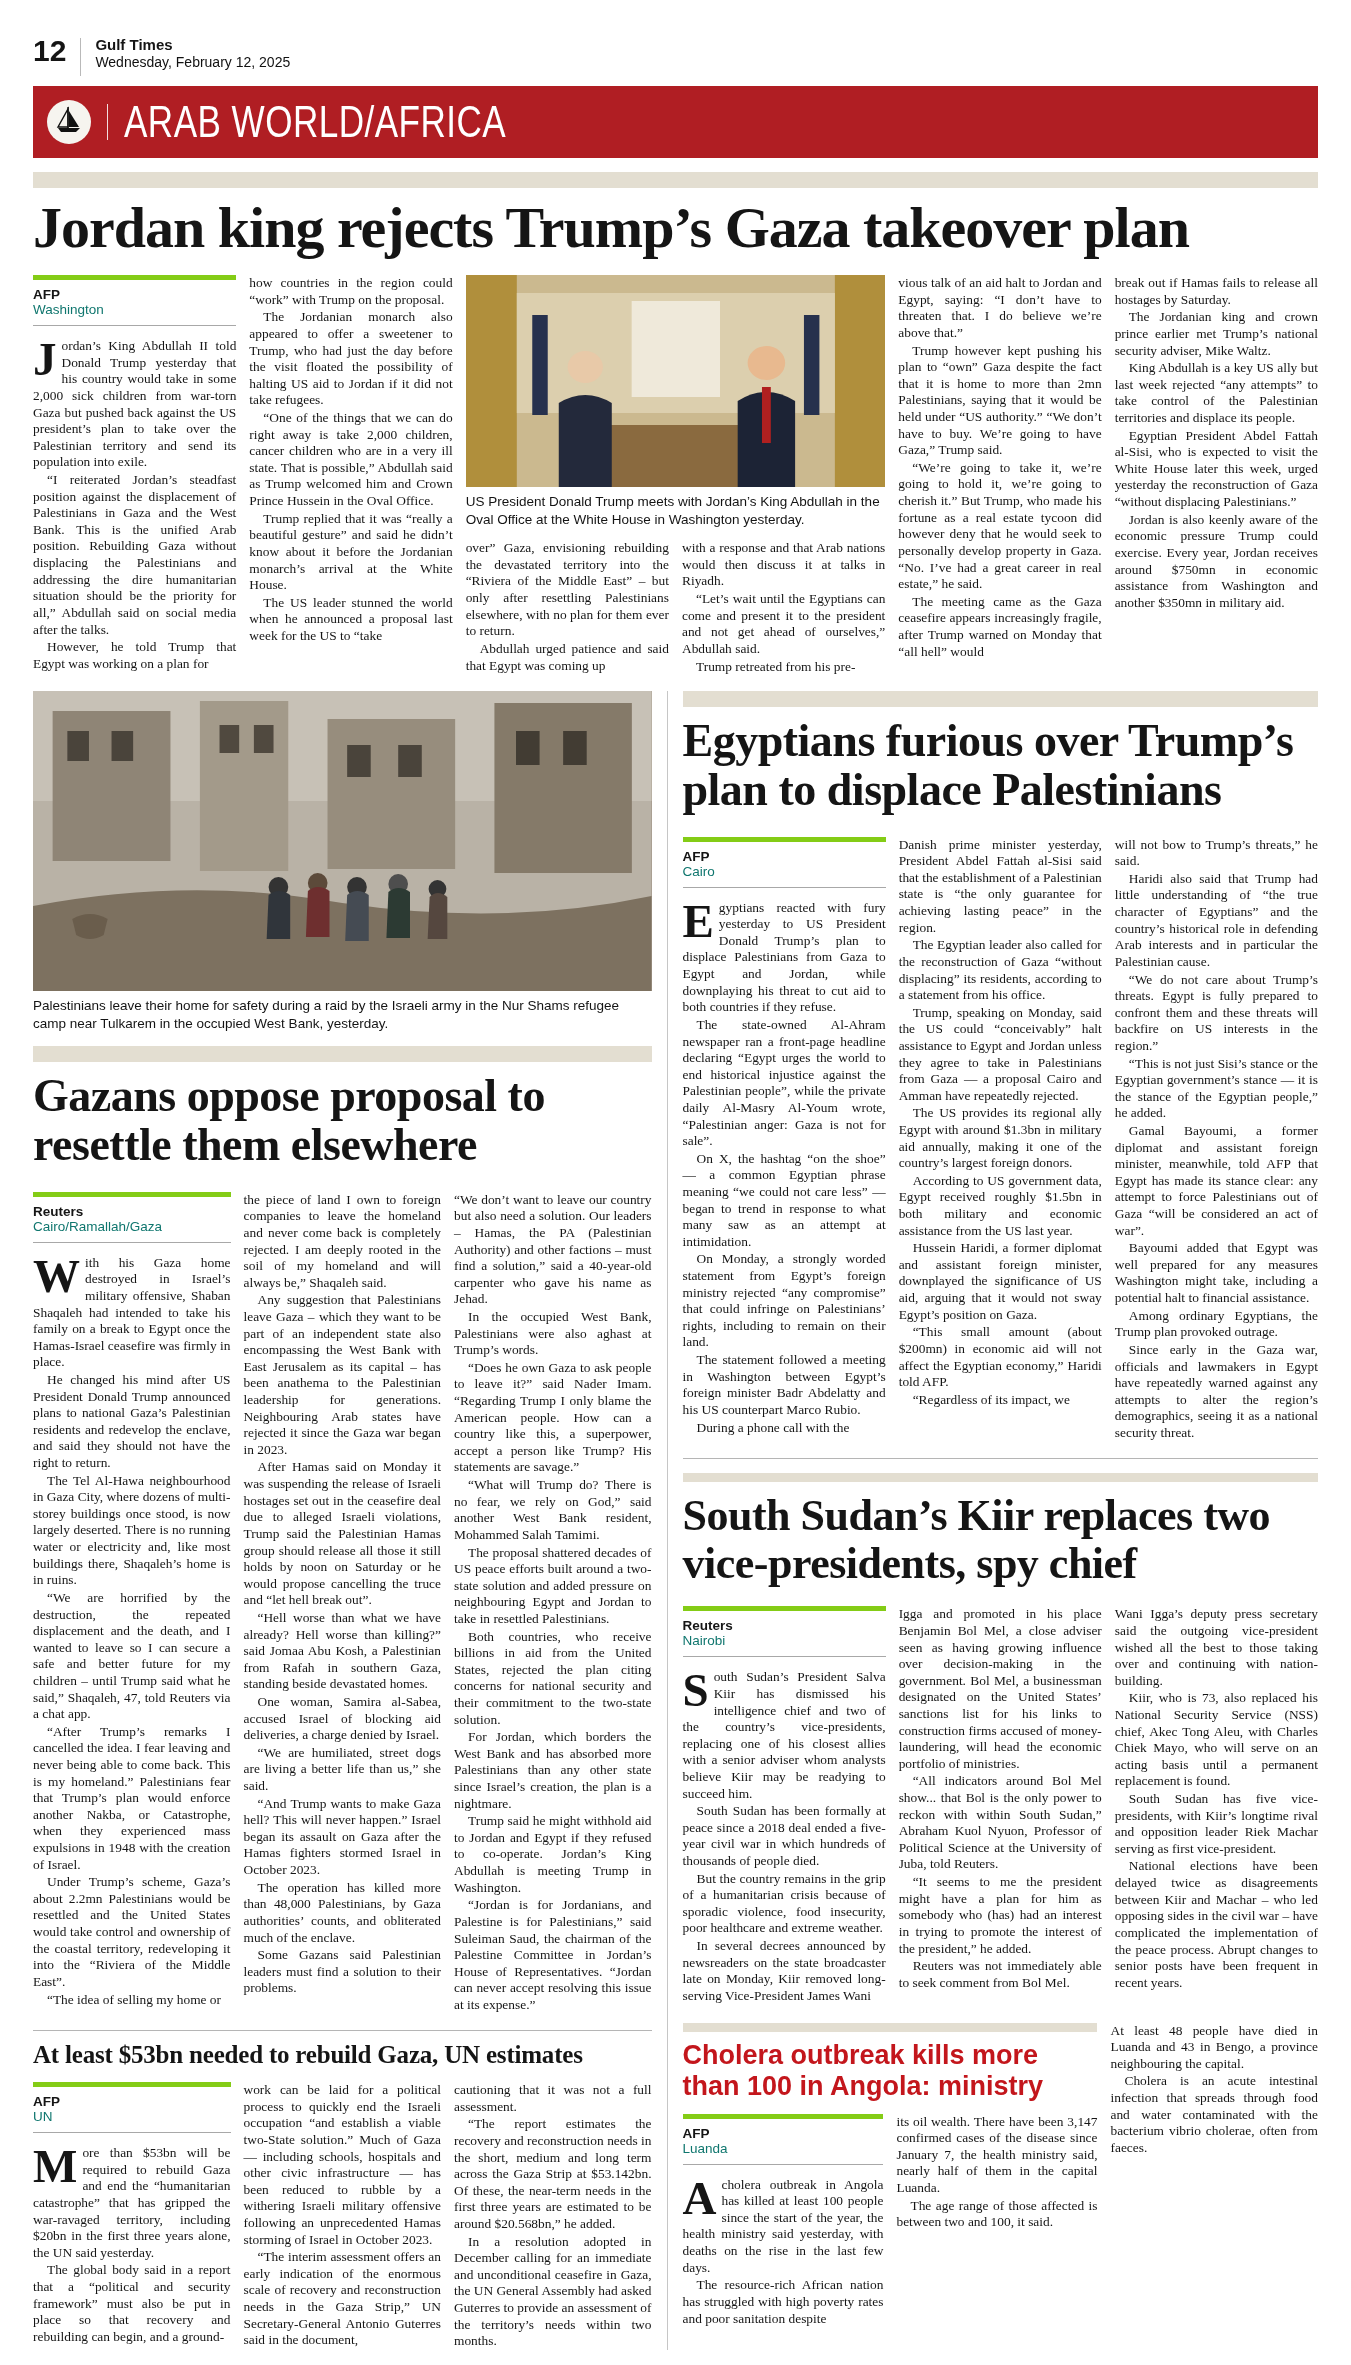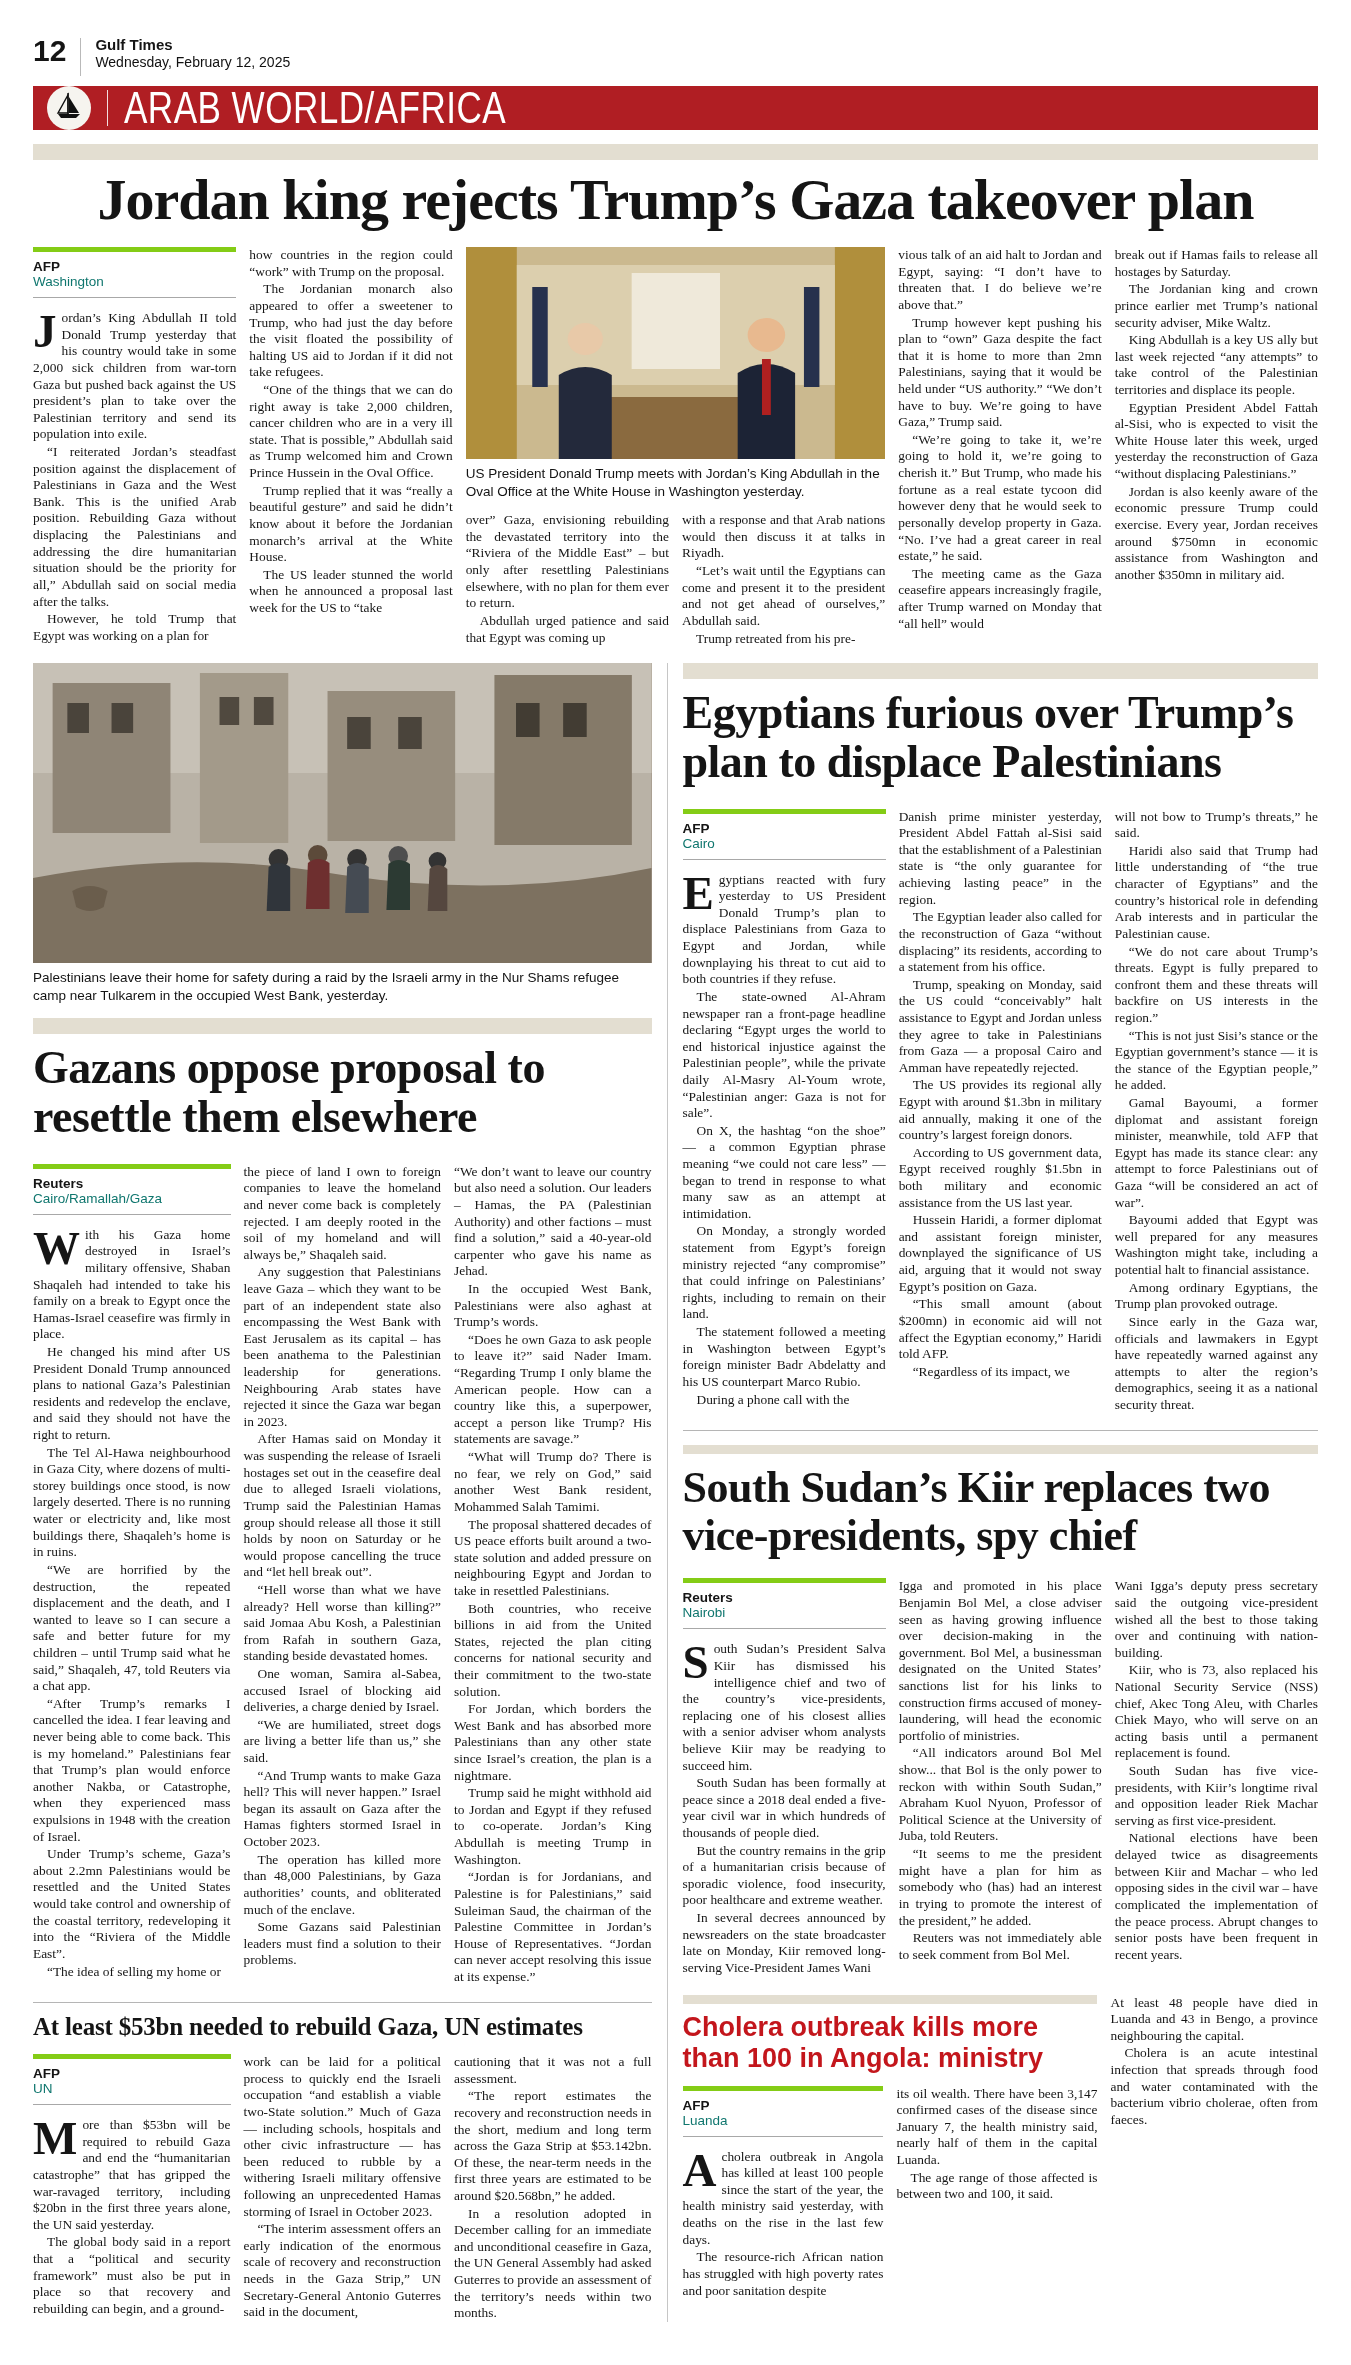--- a/index.html
+++ b/index.html
@@ -8,29 +8,29 @@
   .page { padding:36px 33px 30px 33px; }
 
   
   .masthead { display:flex; align-items:flex-start; gap:14px; margin-bottom:10px; }
   .pagenum { font-family:"Liberation Sans",sans-serif; font-size:30px; font-weight:bold; line-height:1; }
   .mast-divider { width:1px; height:38px; background:#b9b9b9; margin-top:2px; }
   .mast-title { font-family:"Liberation Sans",sans-serif; font-size:15px; font-weight:bold; line-height:1.2; }
   .mast-date  { font-family:"Liberation Sans",sans-serif; font-size:14px; line-height:1.25; color:#111; }
 
   
-  .banner { background:#b01e23; height:44px; display:flex; align-items:center; padding:0 14px; gap:16px; }
+  .banner { background:#b01e23; height:72px; display:flex; align-items:center; padding:0 14px; gap:16px; }
   .banner .logo { width:44px; height:44px; border-radius:50%; background:#f6f4ef; display:flex; align-items:center; justify-content:center; flex:0 0 auto; }
   .banner .vline { width:1px; height:36px; background:rgba(255,255,255,.85); }
   .banner .section-title { color:#fff; font-family:"Liberation Sans",sans-serif; font-size:39px; letter-spacing:.5px; transform:scale(.9,1.12); transform-origin:left center; white-space:nowrap; font-weight:400; }
 
   
   .kicker { background:#e3ded1; height:16px; margin:14px 0 10px 0; }
   .kicker.thin { height:9px; }
-  .headline-xl { font-size:58px; font-weight:bold; letter-spacing:-1px; text-align:center; line-height:1.02; margin:6px 0 18px 0; }
+  .headline-xl { font-size:58px; font-weight:bold; letter-spacing:-1px; text-align:left; line-height:1.02; margin:6px 0 18px 0; }
   .headline-lg { font-size:46px; font-weight:bold; letter-spacing:-.5px; line-height:1.06; margin:4px 0 22px 0; }
   .headline-md { font-size:44px; font-weight:bold; letter-spacing:-.5px; line-height:1.1; margin:4px 0 18px 0; }
   .headline-sans { font-family:Liberation Serif, serif; font-size:25px; font-weight:bold; letter-spacing:-.2px; line-height:1.1; margin:10px 0 14px 0; }
   .headline-red { font-family:"Liberation Sans",sans-serif; font-size:27px; font-weight:bold; color:#c3161c; line-height:1.15; margin:6px 0 12px 0; }
 
   .byline { font-family:"Liberation Sans",sans-serif; border-top:5px solid #84cc16; border-bottom:1px solid #a8a8a8; padding:7px 0 8px 0; margin-bottom:12px; }
   .byline .agency { font-weight:bold; font-size:13.5px; }
   .byline .loc { font-size:13.5px; color:#0f766e; }
 
   .article-text p { font-size:13.4px; line-height:1.24; text-align:justify; }

